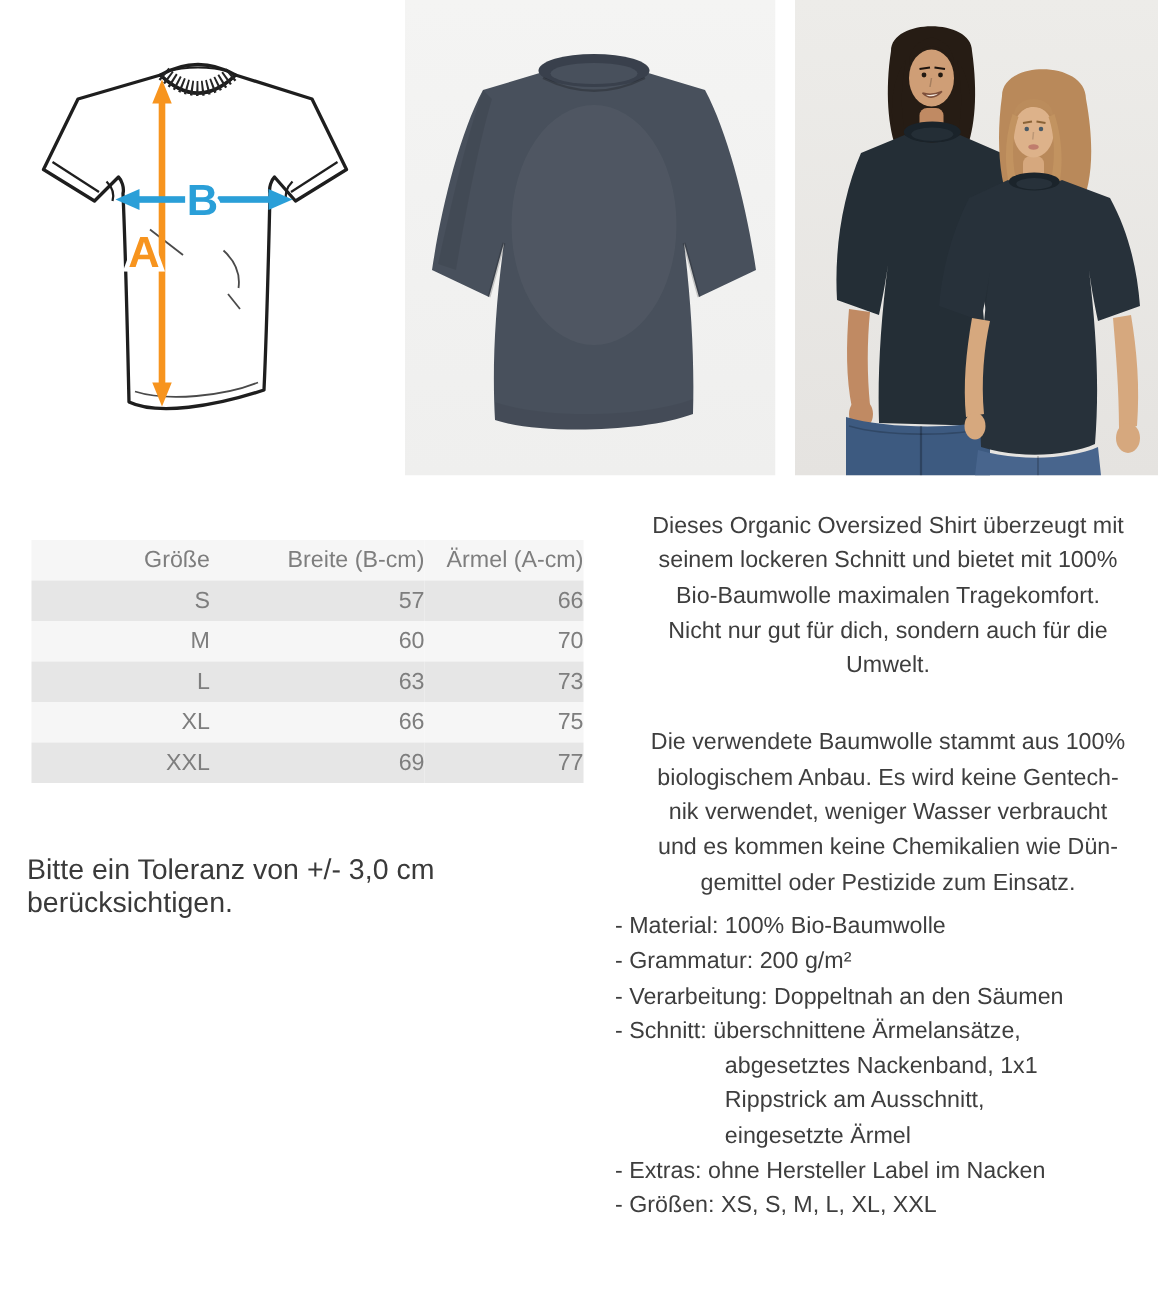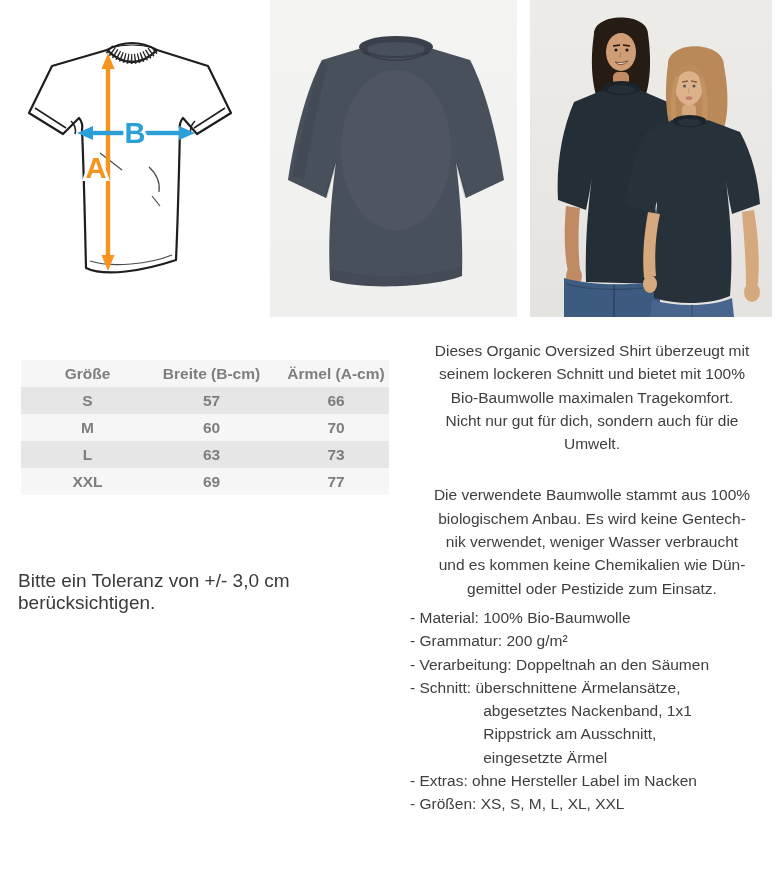--- a/index.html
+++ b/index.html
@@ -11,21 +11,21 @@
   .diagram{position:absolute;left:10px;top:20px;width:240px;height:290px;}
   .photo-flat{left:270px;width:247px;height:317px;}
   .photo-models{left:530px;width:242px;height:317px;}
   .img-block svg, .diagram svg{display:block;width:100%;height:100%;}
 
   
   .table-wrap{position:absolute;left:21px;top:360px;width:368px;}
   table.size{border-collapse:collapse;width:368px;table-layout:fixed;
              font-size:15.5px;color:#7e7e7e;}
   table.size col.c1{width:119px;} table.size col.c2{width:143px;} table.size col.c3{width:106px;}
-  table.size th, table.size td{font-weight:700;text-align:center;padding:0;
+  table.size th, table.size td{font-weight:400;text-align:right;padding:0;
              height:27px;vertical-align:middle;}
   table.size th:first-child, table.size td:first-child{padding-left:14px;}
   table.size thead tr{background:#f6f6f6;}
   table.size tbody tr:nth-child(odd){background:#e6e6e6;}
   table.size tbody tr:nth-child(even){background:#f6f6f6;}
 
   .note{position:absolute;left:18px;top:570px;width:382px;
         font-size:19px;color:#3a3a3a;}
 
   
@@ -199,20 +199,25 @@
           <td>M</td>
           <td>60</td>
           <td>70</td>
         </tr>
         <tr>
           <td>L</td>
           <td>63</td>
           <td>73</td>
         </tr>
         <tr>
+          <td>XL</td>
+          <td>66</td>
+          <td>75</td>
+        </tr>
+        <tr>
           <td>XXL</td>
           <td>69</td>
           <td>77</td>
         </tr>
       </tbody>
     </table>
   </div>
 
   <div class="note">Bitte ein Toleranz von +/- 3,0 cm berücksichtigen.</div>
 

